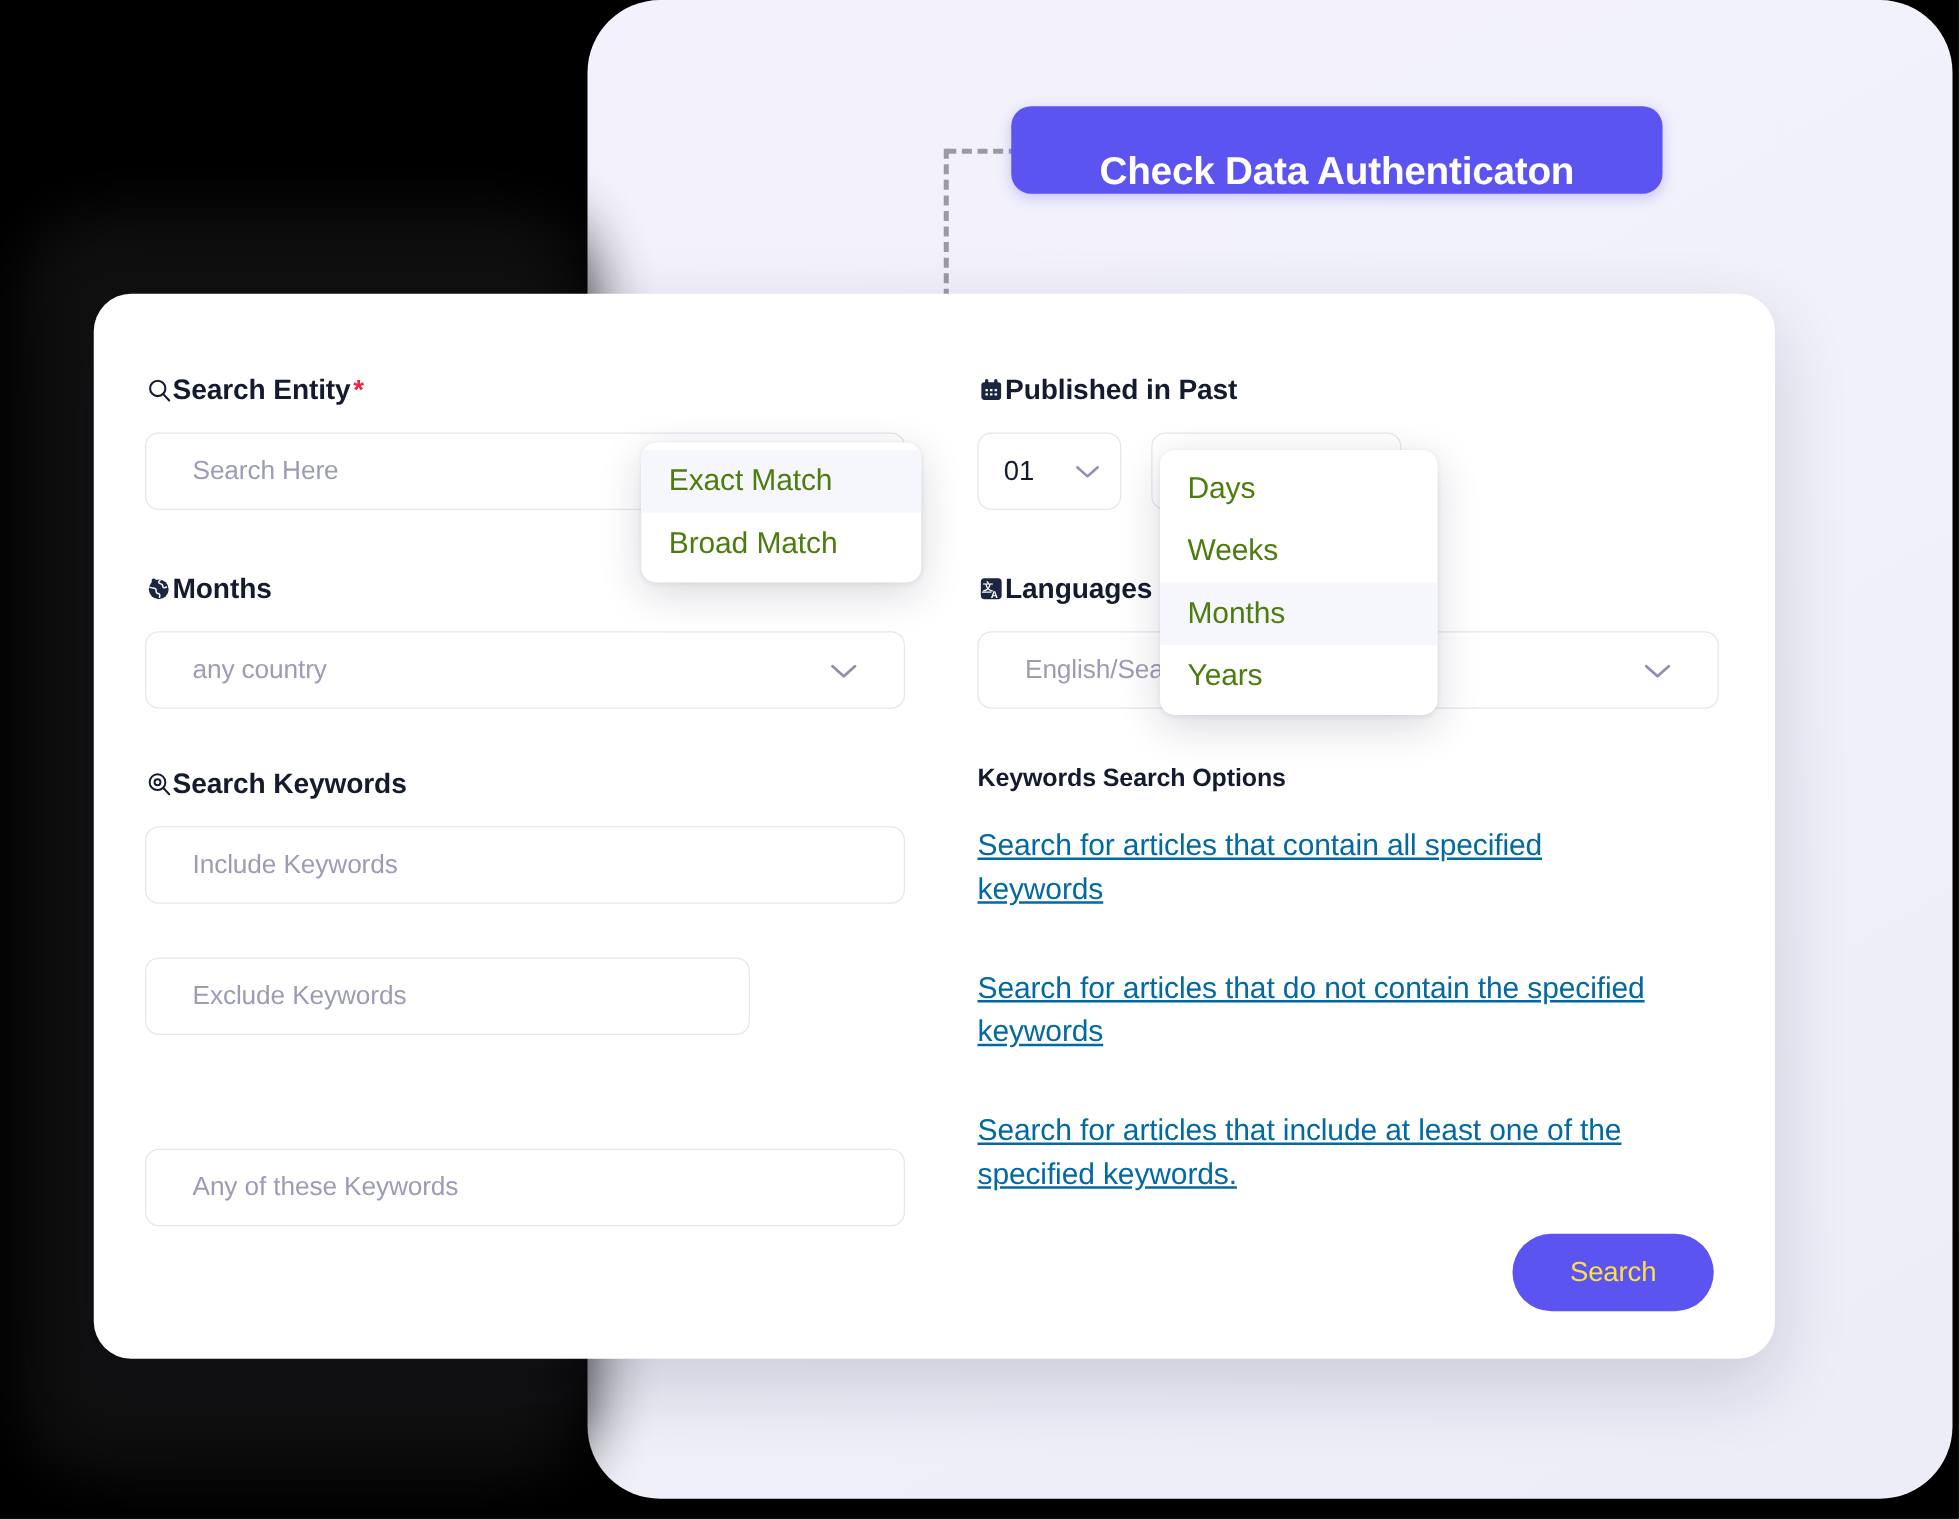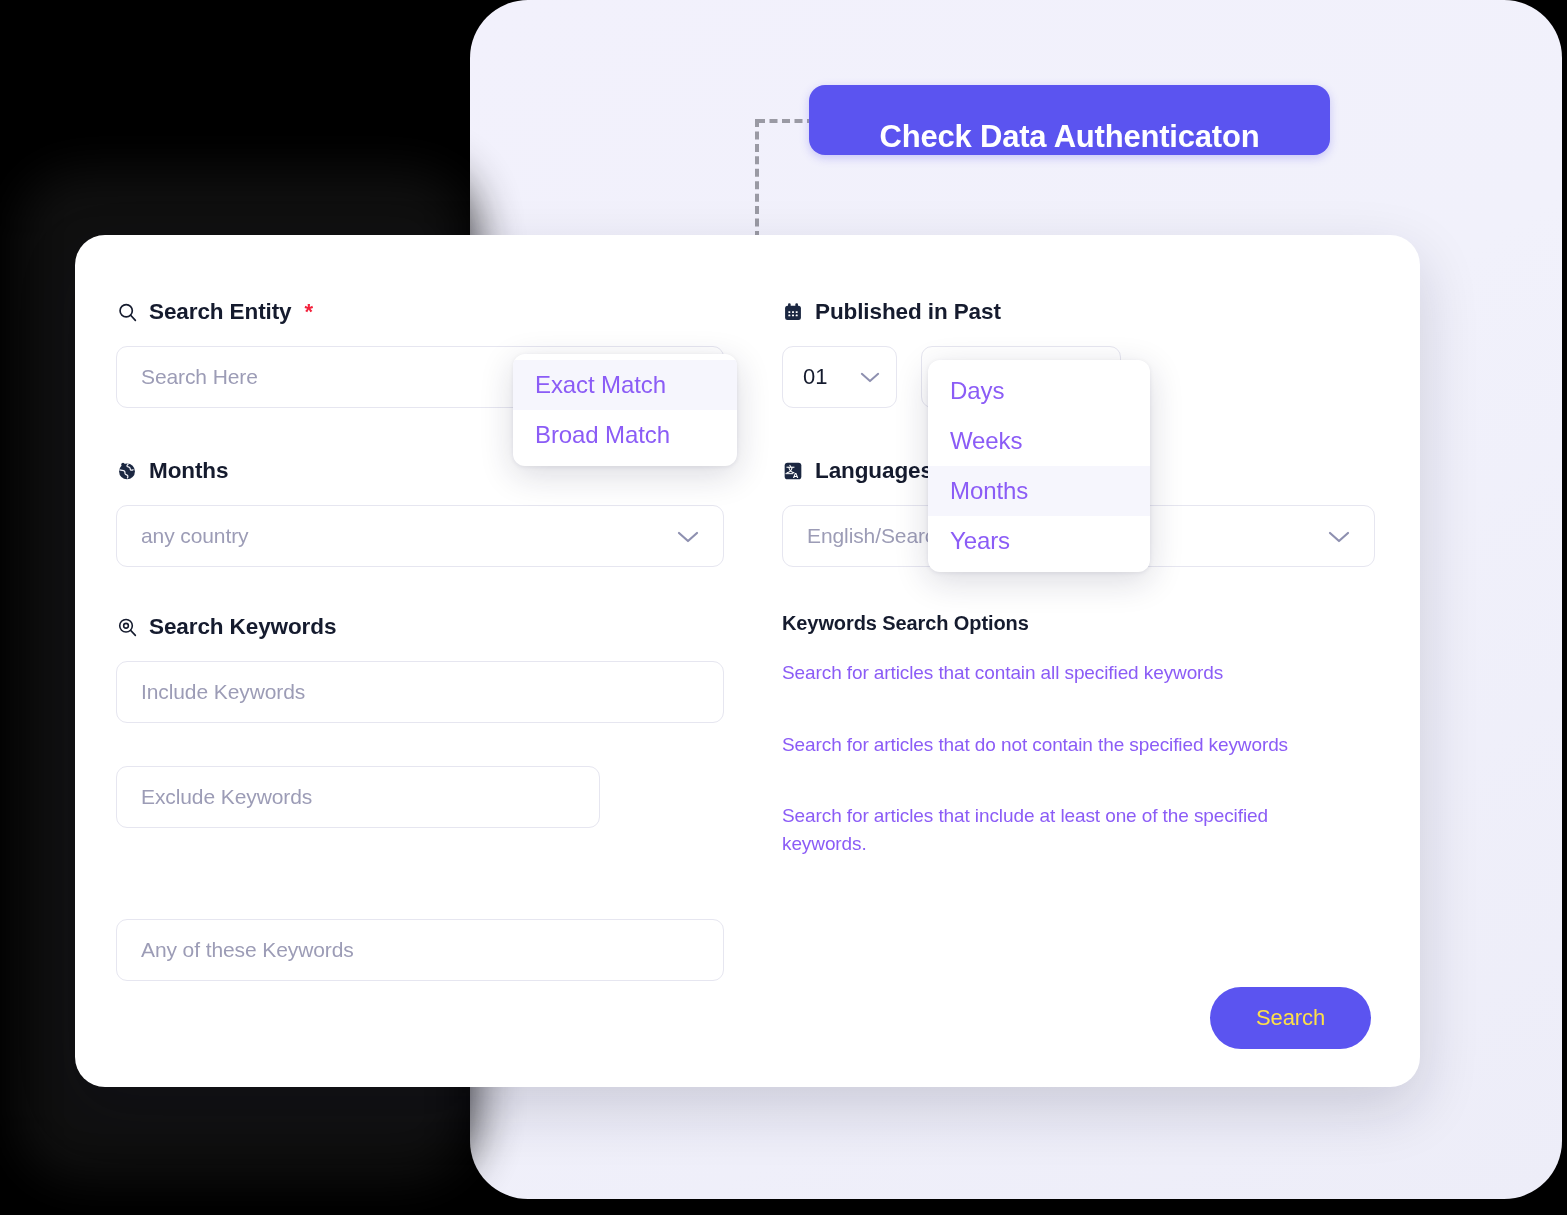--- a/index.html
+++ b/index.html
@@ -72,35 +72,35 @@
 
   .grid {
     position: absolute;
     left: 41px; top: 62px;
     width: 1263px;
     display: grid;
     grid-template-columns: 666px 597px;
   }
 
   .field-label {
-    display: flex; align-items: center; gap: 11px;
+    display: flex; align-items: center; 
     font-size: 22.5px; font-weight: bold; color: #151B2E;
     letter-spacing: -0.1px;
     height: 30px;
   }
   .field-label .req { color: #F3223C; font-size: 22px; margin-left: 2px; }
   .ic { display: inline-flex; width: 22px; height: 22px; align-items: center; justify-content: center; }
 
   .input {
     height: 62px;
     border: 1px solid #E6E6F0;
     border-radius: 11px;
     background: #ffffff;
     display: flex; align-items: center;
-    padding: 0 24px;
+    padding: 0 37px;
     font-size: 21px;
     color: #9C9CB6;
     letter-spacing: -0.1px;
   }
   .input.sel { justify-content: space-between; }
   .chev {
     width: 22px; height: 13px; flex: none;
   }
   .chev svg { display:block; }
 
@@ -121,37 +121,38 @@
     border-radius: 11px;
     background: #fff;
   }
   .row-inline { display: flex; gap: 24px; align-items: flex-end; }
 
   .opts-title {
     font-size: 20px; font-weight: bold; color: #151B2E;
     letter-spacing: -0.1px;
   }
   .opt-desc {
-    font-size: 19px; color: #8b5cf6;
+    font-size: 24px; color: #0369a1;
     line-height: 1.46;
     letter-spacing: -0.1px;
+    text-decoration: underline;
   }
 
   
   .menu {
     position: absolute;
     background: #ffffff;
     border-radius: 12px;
     box-shadow: 0 9px 34px rgba(25,25,60,.16), 0 1px 4px rgba(25,25,60,.08);
     padding: 6px 0;
     overflow: hidden;
   }
   .menu-item {
     font-size: 24px;
-    color: #8b5cf6;
+    color: #4d7c0f;
     padding: 11px 22px;
     letter-spacing: -0.1px;
     white-space: nowrap;
   }
   .menu-item.active { background: #F6F6FD; }
 
   #menu-match { left: 513px; top: 354px; width: 224px; }
   #menu-unit  { left: 928px; top: 360px; width: 222px; }
 
   

